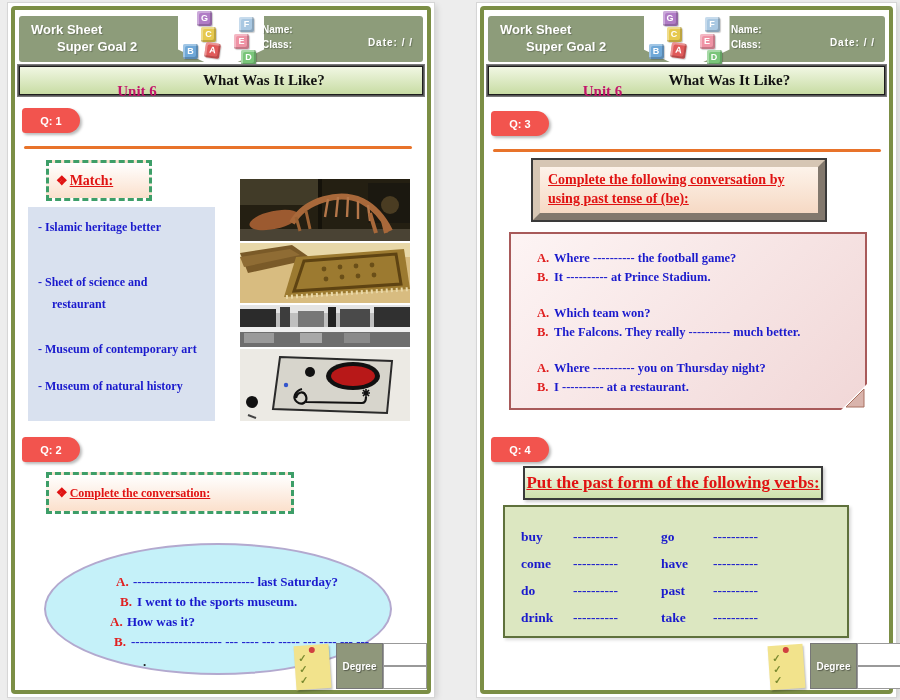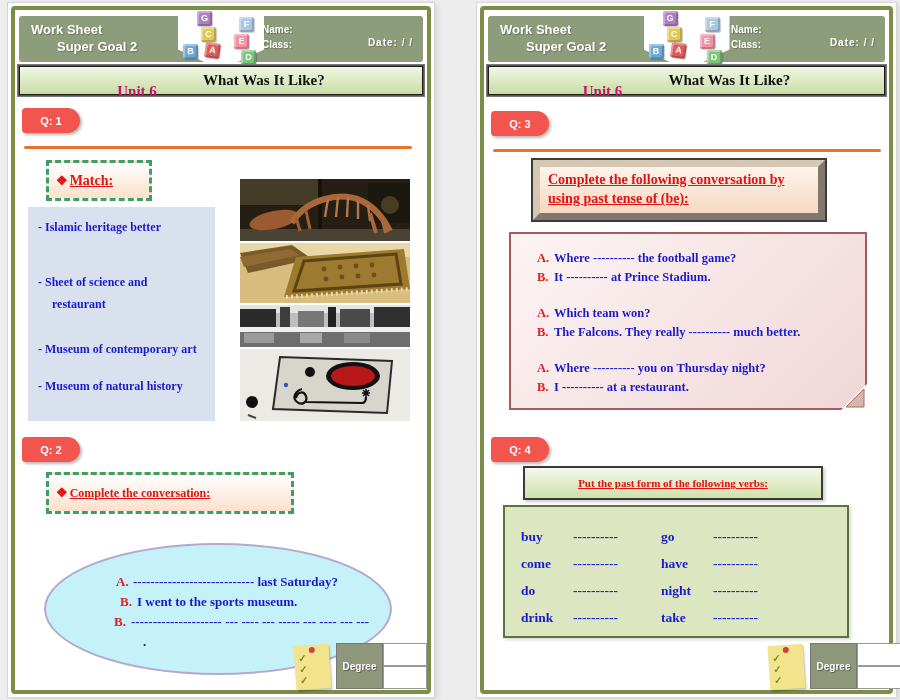--- a/index.html
+++ b/index.html
@@ -89,21 +89,21 @@
   .pinkbox{position:absolute;left:32px;top:229px;width:358px;height:178px;box-sizing:border-box;
            background:linear-gradient(135deg,#fdf4f4,#f1d7d7);border:2px solid #a85a5a;
            padding:15px 4px 0 26px;font-weight:bold;font-size:12.5px;}
   .pinkbox .dlg{line-height:19px;white-space:nowrap;}
   .pinkbox .gap{margin-top:17px;}
   .fold{position:absolute;right:-2px;bottom:-2px;}
 
   .q4title{position:absolute;left:46px;top:463px;width:300px;height:34px;box-sizing:border-box;
            border:2px solid #3a3a3a;background:linear-gradient(#f4f9ea,#cfe0ab);
            display:flex;align-items:center;justify-content:center;
-           color:#e01212;font-weight:bold;font-size:11px;box-shadow:2px 2px 3px rgba(0,0,0,.2);}
+           color:#e01212;font-weight:bold;font-size:17px;box-shadow:2px 2px 3px rgba(0,0,0,.2);}
   .q4title span{text-decoration:underline;}
   .verbsbox{position:absolute;left:26px;top:502px;width:346px;height:133px;box-sizing:border-box;
             background:#dce7c1;border:2px solid #5f713c;padding:16px 0 0 16px;box-shadow:2px 2px 3px rgba(0,0,0,.15);}
   .vrow{display:flex;line-height:27px;font-weight:bold;font-size:13.5px;color:#1a1acd;gap:8px;}
   .vrow .v1{width:44px;} .vrow .d1{width:80px;} .vrow .v2{width:44px;} .vrow .d2{flex:1;}
 </style>
 </head>
 <body>
 
 <div id="canvas">
@@ -230,20 +230,23 @@
     </div>
 
     <div class="ellipse">
       <div class="edlg">
         <div class="dlg i0">
           <span class="spk">A.</span><span class="txt">----------------------------  last Saturday?</span>
         </div>
         <div class="dlg i1">
           <span class="spk">B.</span><span class="txt">I went to the sports museum.</span>
         </div>
+        <div class="dlg i2">
+          <span class="spk">A.</span><span class="txt">How was it?</span>
+        </div>
         <div class="dlg i3">
           <span class="spk">B.</span><span class="txt">--------------------- --- ---- --- ----- --- ---- --- ---</span>
         </div>
         <div class="dlg i4">
           <span class="spk"></span><span class="txt" style="color:#222;">.</span>
         </div>
       </div>
     </div>
 
     <div class="deg-group" style="left:287px;top:640px;">
@@ -338,21 +341,21 @@
       </div>
       <div class="vrow">
         <span class="v1">come</span>
           <span class="d1">----------</span>
           <span class="v2">have</span>
           <span class="d2">----------</span>
       </div>
       <div class="vrow">
         <span class="v1">do</span>
           <span class="d1">----------</span>
-          <span class="v2">night</span>
+          <span class="v2">past</span>
           <span class="d2">----------</span>
       </div>
       <div class="vrow">
         <span class="v1">drink</span>
           <span class="d1">----------</span>
           <span class="v2">take</span>
           <span class="d2">----------</span>
       </div>
     </div>
 

